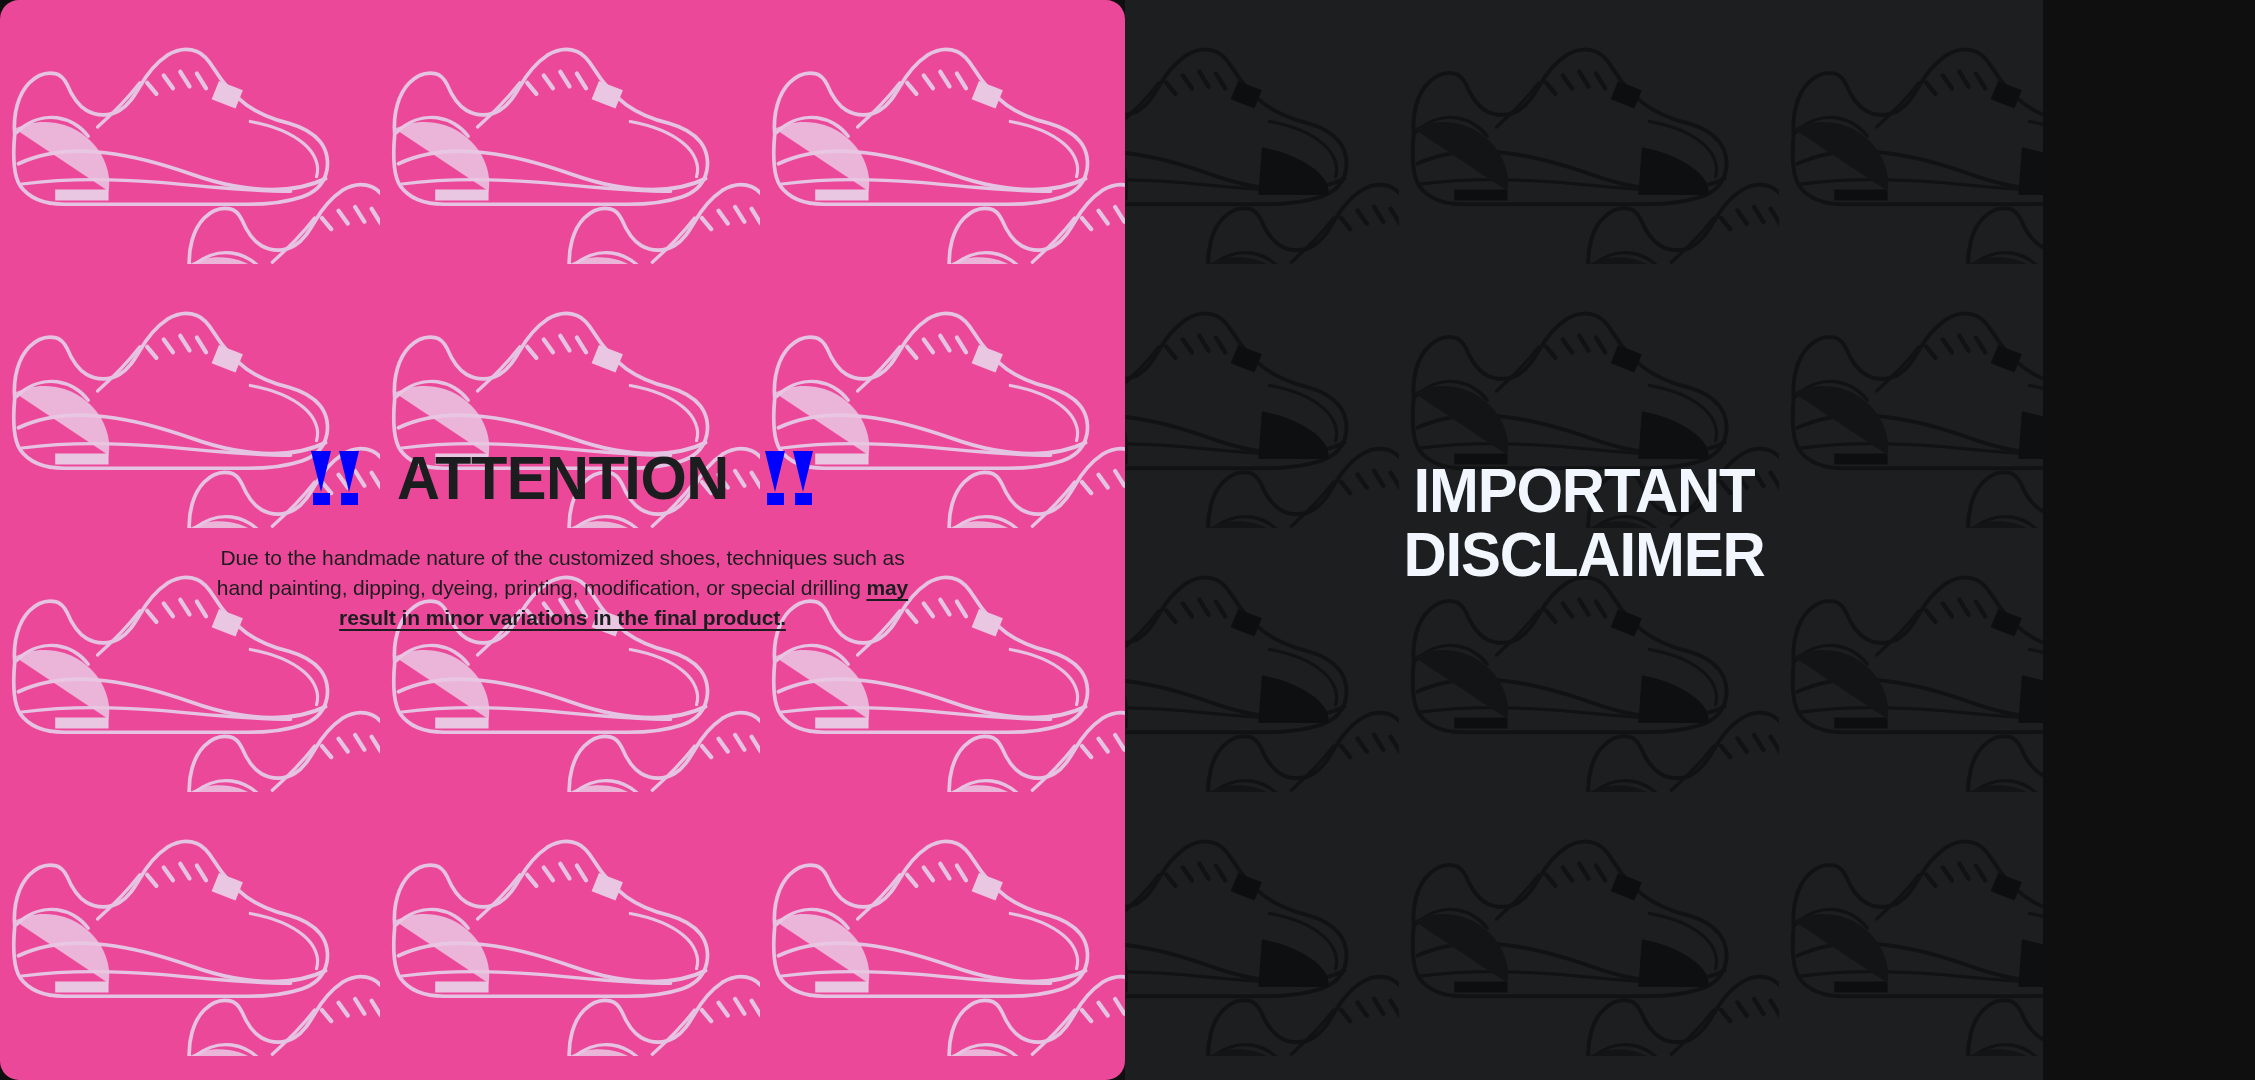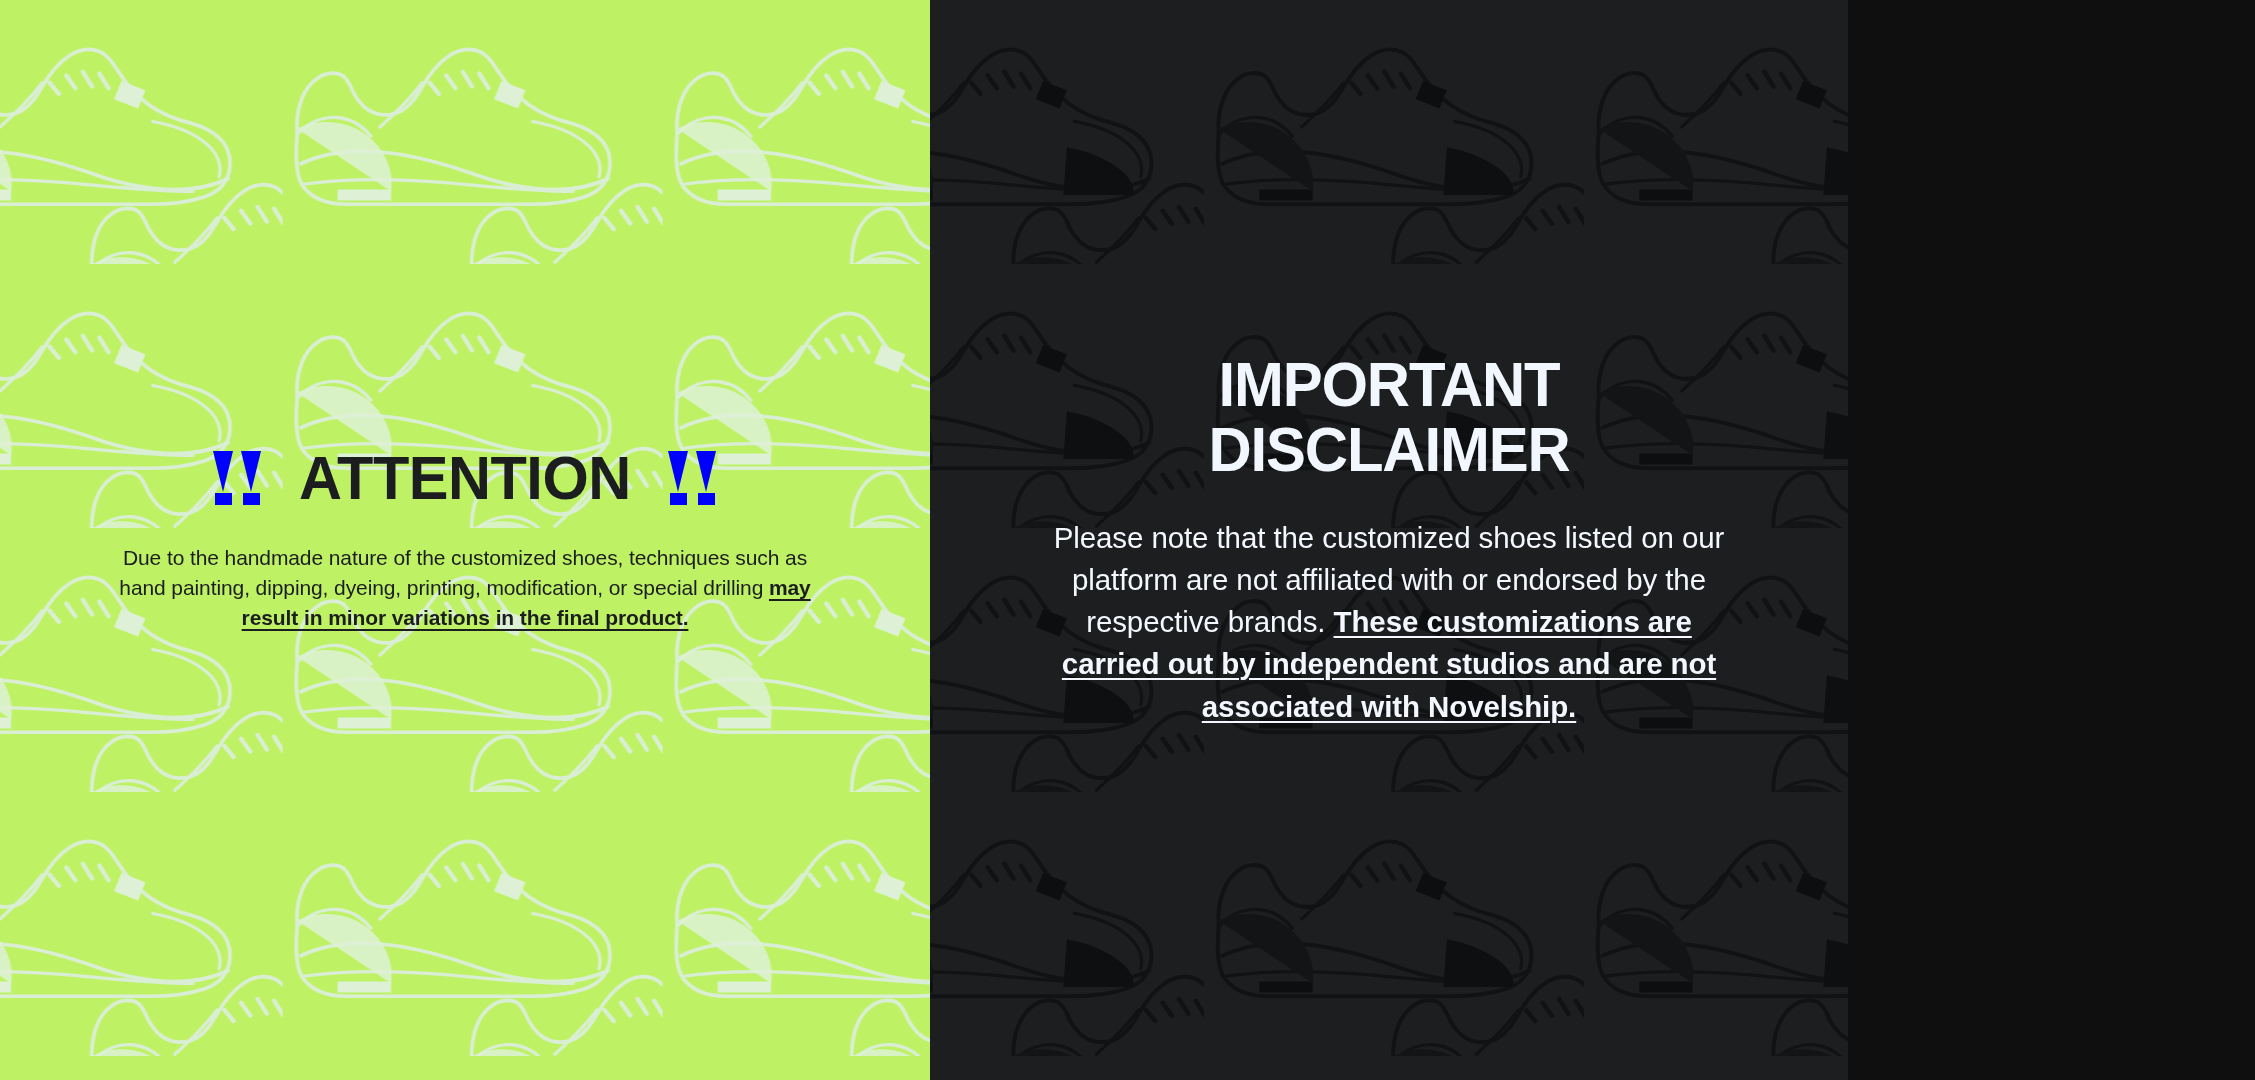--- a/index.html
+++ b/index.html
@@ -18,21 +18,21 @@
   }
 
   
   .panel {
     position:relative;
     overflow:hidden;
     display:flex;
     align-items:center;
     justify-content:center;
   }
-  .panel-left  { width:930px; height:1080px; background:#bef264; }
+  .panel-left  { width:1125px; height:1080px; background:#ec4899;border-radius:19px; }
   .panel-right { width:918px; height:1080px; background:#1c1e1f; }
 
   .pattern {
     position:absolute;
     top:0; left:0;
     width:100%; height:100%;
     pointer-events:none;
     z-index:0;
   }
   .pattern svg { display:block; width:100%; height:100%; }
@@ -230,20 +230,17 @@
       </svg>
     </div>
 
     <div class="content">
 
       <h1 class="right-title">
         <span class="tline">IMPORTANT</span>
         <span class="tline">DISCLAIMER</span>
       </h1>
 
-      <p class="right-body">
-        <span>Please note that the customized shoes listed on our platform are not affiliated with or endorsed by the respective brands. </span><span class="emph">These customizations are carried out by independent studios and are not associated with Novelship.</span>
-      </p>
 
     </div>
   </section>
 
 </div>
 
 </body></html>

